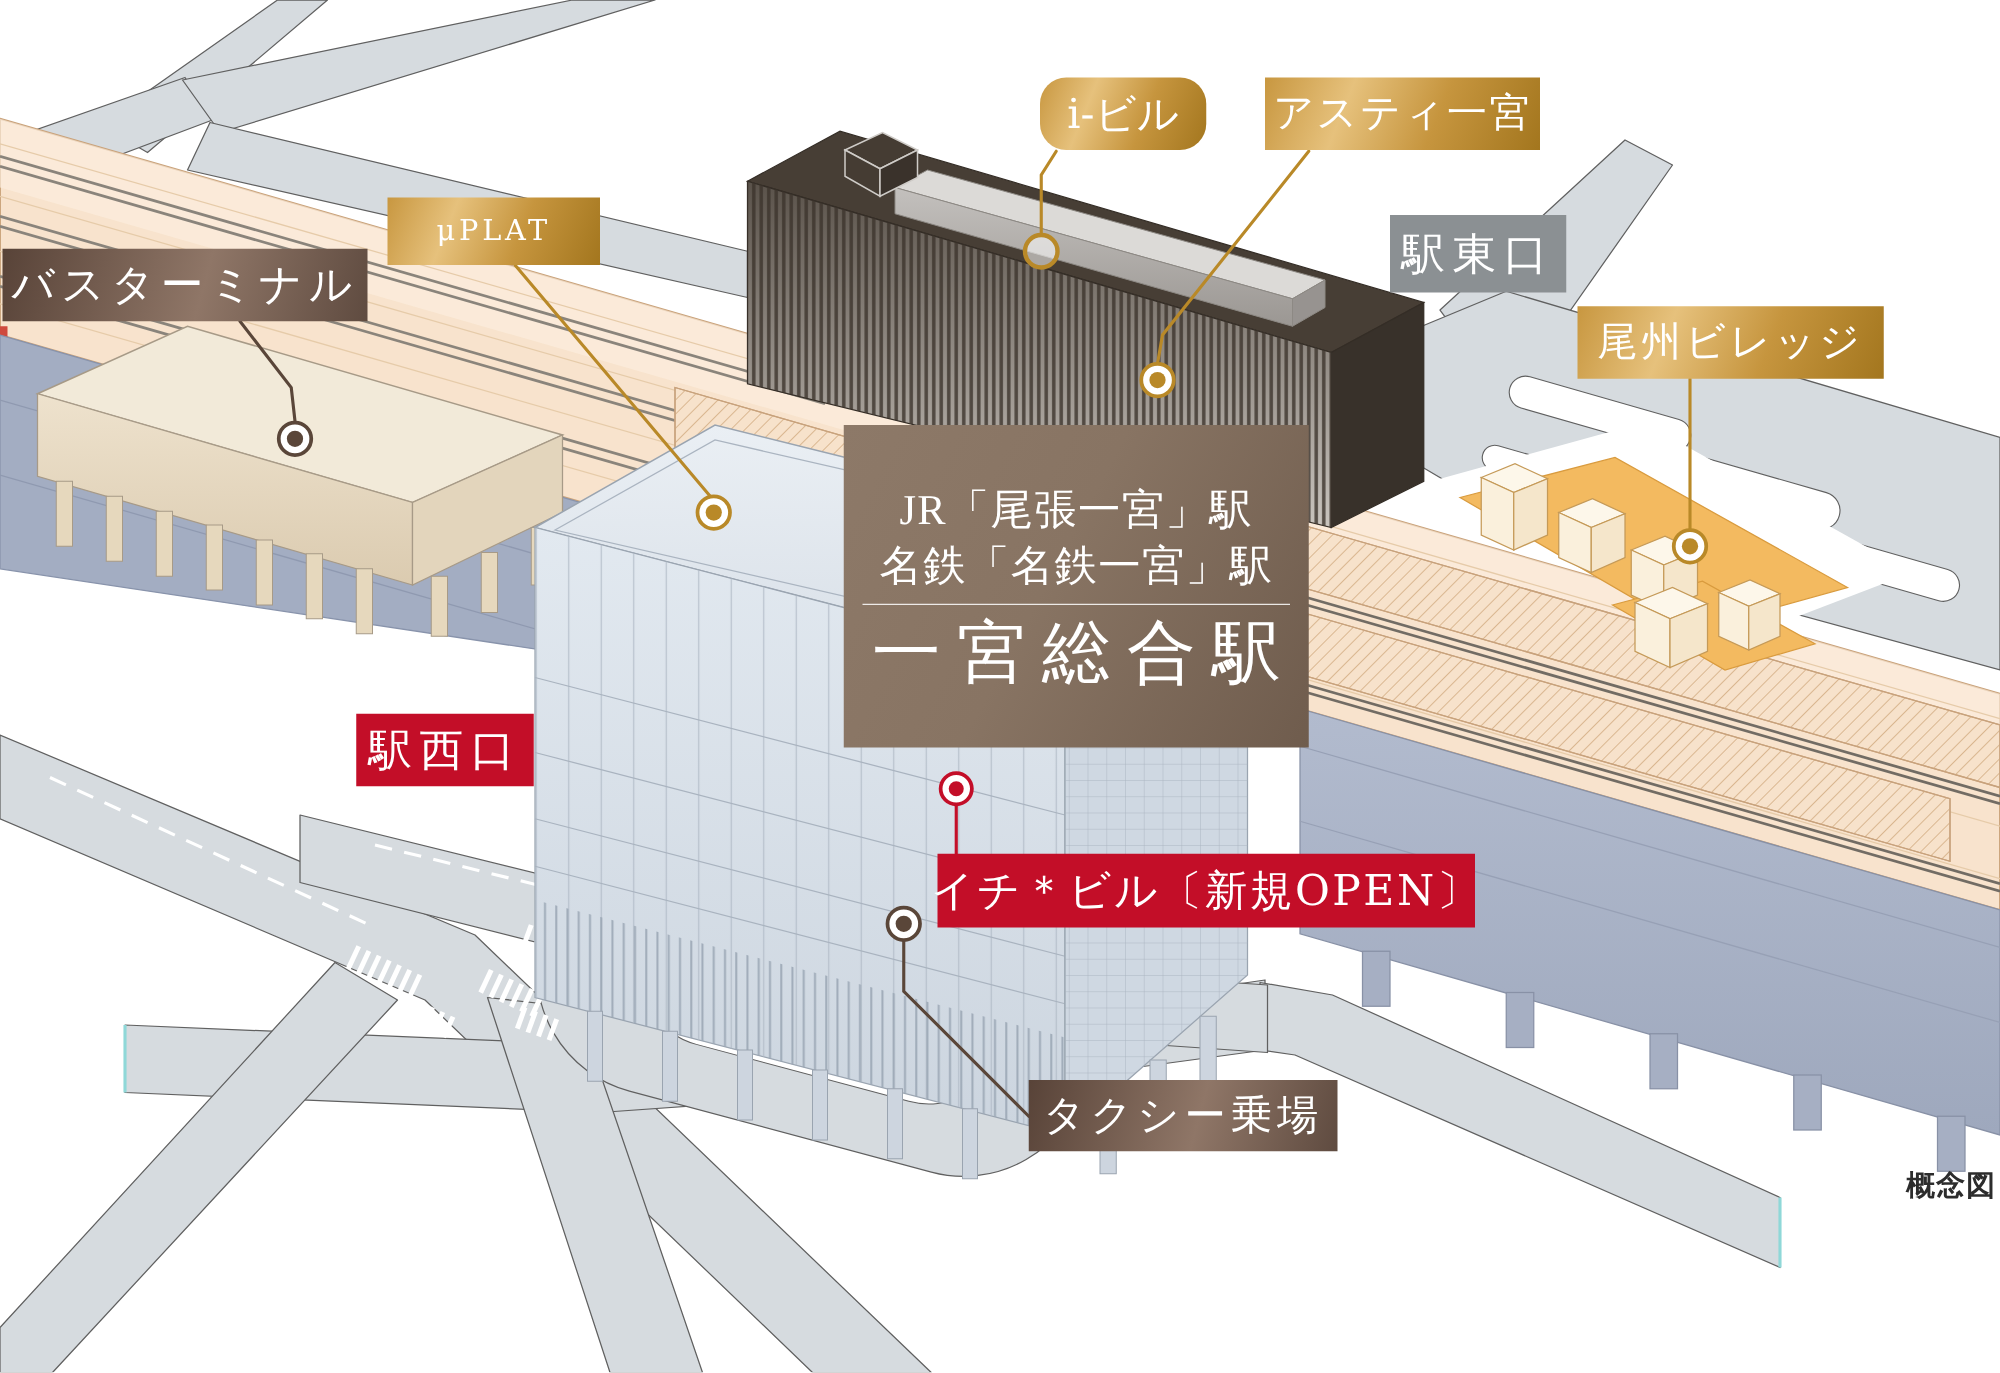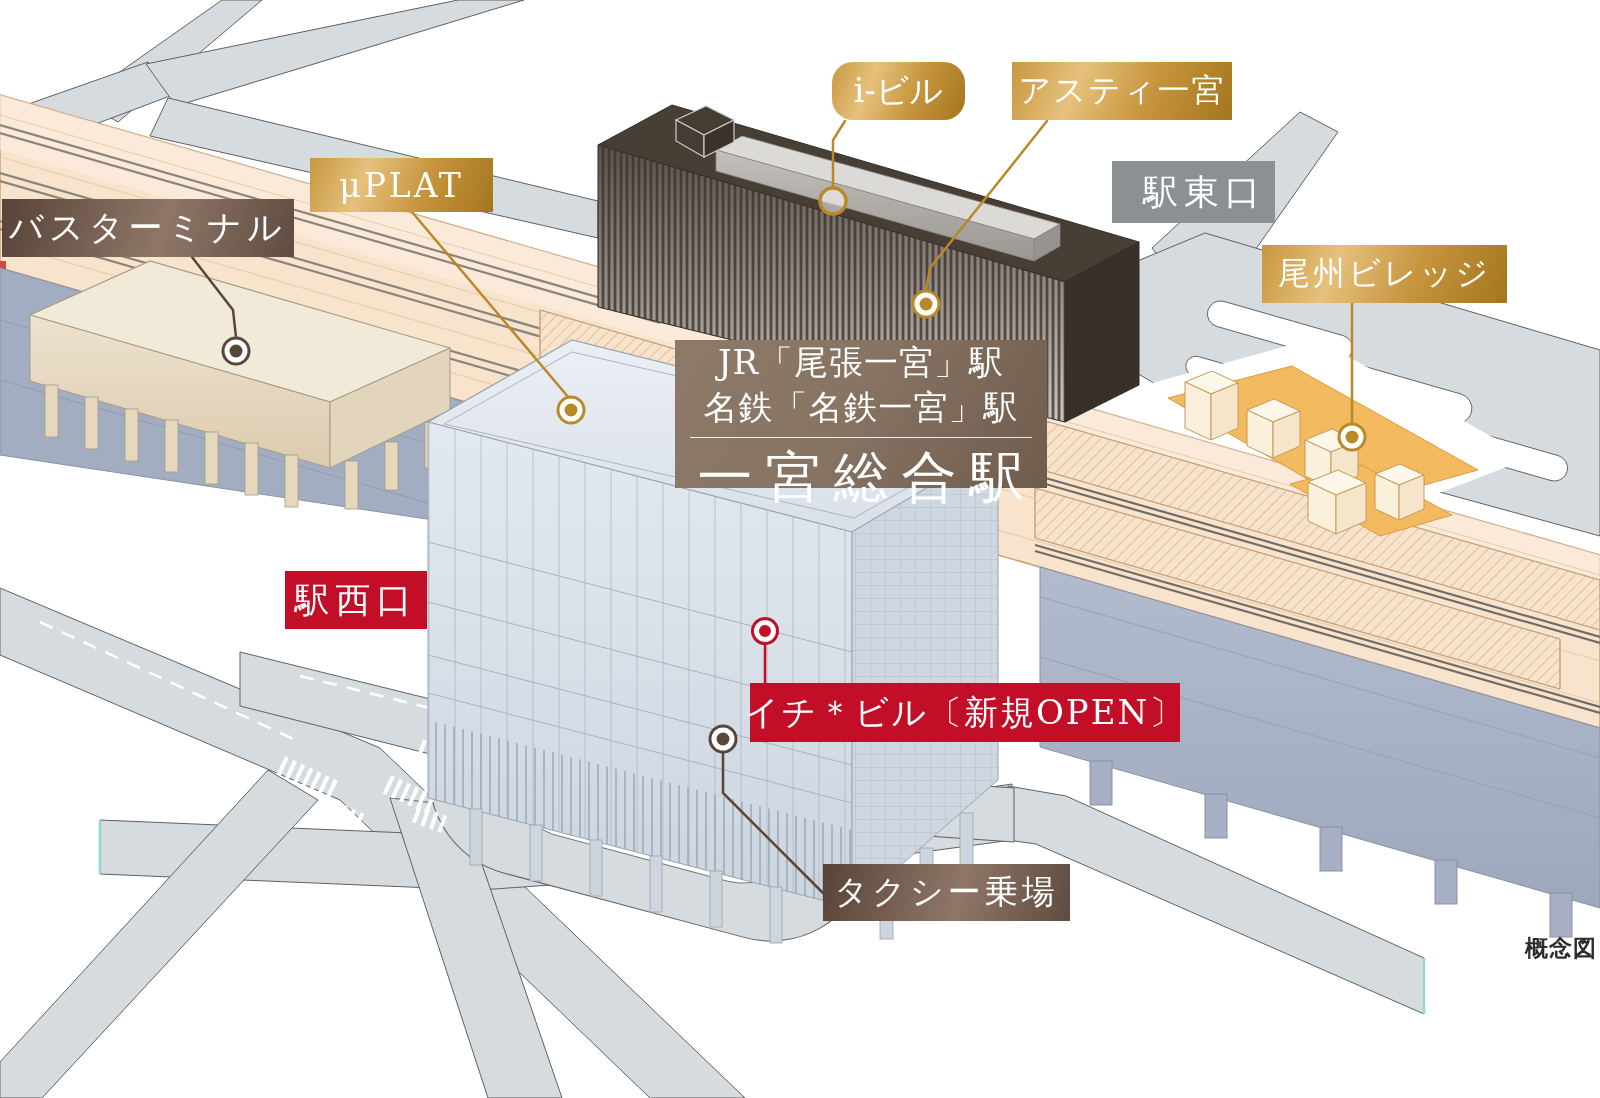--- a/index.html
+++ b/index.html
@@ -5,24 +5,24 @@
   html,body{margin:0;padding:0;background:#fff;}
   .stage{position:relative;width:1600px;height:1098px;background:#ffffff;overflow:hidden;
          font-family:"DejaVu Serif","Liberation Serif",serif;}
   .stage svg{position:absolute;left:0;top:0;}
   .map-label{position:absolute;display:flex;align-items:center;justify-content:center;
              color:#fff;white-space:nowrap;z-index:5;}
   .lab-gold{background:linear-gradient(112deg,#c89740 0%,#e6c17c 30%,#c6953e 62%,#a3761e 100%);}
   .lab-brown{background:linear-gradient(105deg,#584338 0%,#8f7667 55%,#5f4b40 100%);}
   .lab-red{background:#c30e28;}
   .lab-gray{background:#8b9093;}
-  .station-panel{position:absolute;left:675px;top:340px;width:372px;height:148px;z-index:5;
+  .station-panel{position:absolute;left:675px;top:340px;width:372px;height:258px;z-index:5;
                  background:linear-gradient(118deg,#8d7968 0%,#887463 45%,#6f5c4d 100%);
-                 display:flex;flex-direction:column;align-items:center;
-                 color:#fff;}
+                 display:flex;flex-direction:column;justify-content:center;align-items:center;
+                 color:#fff;font-family:Liberation Serif, serif;}
   .panel-line{font-size:34px;letter-spacing:1px;line-height:45px;}
   .panel-divider{width:92%;border-top:1.5px solid rgba(255,255,255,.85);margin:7px 0 9px 0;}
   .panel-name{font-size:55px;letter-spacing:13px;line-height:60px;margin-left:13px;}
   .concept-note{position:absolute;left:1495px;top:933px;width:102px;text-align:right;
                 font-size:23px;font-weight:bold;color:#2c2c2c;letter-spacing:1px;z-index:5;}
 </style>
 </head>
 <body>
 
 <div class="stage">
@@ -317,27 +317,27 @@
     <g stroke="#5a4639">
       <polyline points="723,753 723,793 823,893" stroke-width="2.5"></polyline>
       <circle cx="723" cy="739" r="13" stroke-width="3" fill="#ffffff"></circle>
       <circle cx="723" cy="739" r="6.5" fill="#5a4639" stroke="none"></circle>
     </g>
   </g>
 </svg>
 
 <div class="map-label lab-brown" style="left:2px;top:199px;width:292px;height:58px;font-size:34px;letter-spacing:5px;">バスターミナル</div>
 
-<div class="map-label lab-gold" style="left:310px;top:158px;width:183px;height:54px;font-size:33px;letter-spacing:3px;">μPLAT</div>
+<div class="map-label lab-gold" style="left:310px;top:158px;width:170px;height:54px;font-size:23px;letter-spacing:3px;">μPLAT</div>
 
 <div class="map-label lab-gold" style="left:832px;top:62px;width:133px;height:58px;font-size:33px;border-radius:21px;">i-ビル</div>
 
 <div class="map-label lab-gold" style="left:1012px;top:62px;width:220px;height:58px;font-size:32px;letter-spacing:2px;font-family:Liberation Mono, monospace;">アスティ一宮</div>
 
-<div class="map-label lab-gray" style="left:1112px;top:161px;width:141px;height:62px;font-size:35px;letter-spacing:6px;padding-left:22px;">駅東口</div>
+<div class="map-label lab-gray" style="left:1112px;top:172px;width:141px;height:62px;font-size:35px;letter-spacing:6px;">駅東口</div>
 
 <div class="map-label lab-gold" style="left:1262px;top:245px;width:245px;height:58px;font-size:32px;letter-spacing:3px;text-align:right;">尾州ビレッジ</div>
 
 <div class="map-label lab-red" style="left:750px;top:683px;width:430px;height:59px;font-size:34px;letter-spacing:2px;">イチ＊ビル〔新規OPEN〕</div>
 
 <div class="map-label lab-red" style="left:285px;top:571px;width:142px;height:58px;font-size:35px;letter-spacing:6px;">駅西口</div>
 
 <div class="map-label lab-brown" style="left:823px;top:864px;width:247px;height:57px;font-size:33px;letter-spacing:4px;">タクシー乗場</div>
 
 <div class="station-panel">

